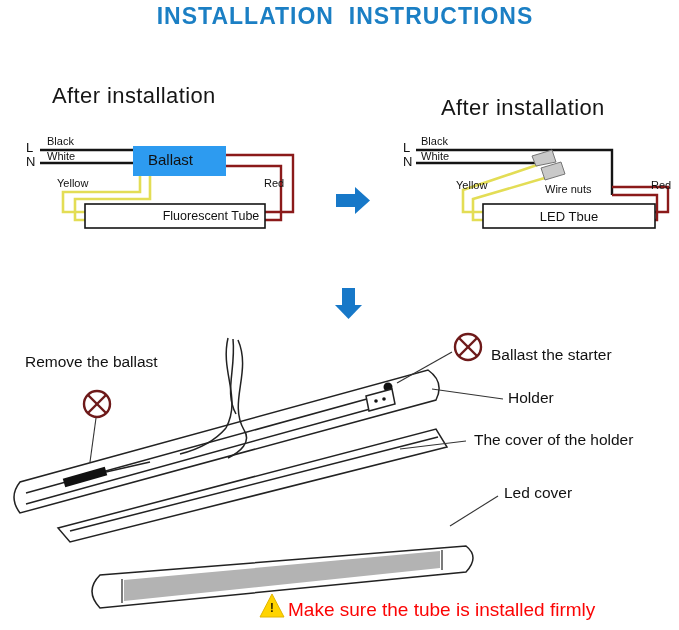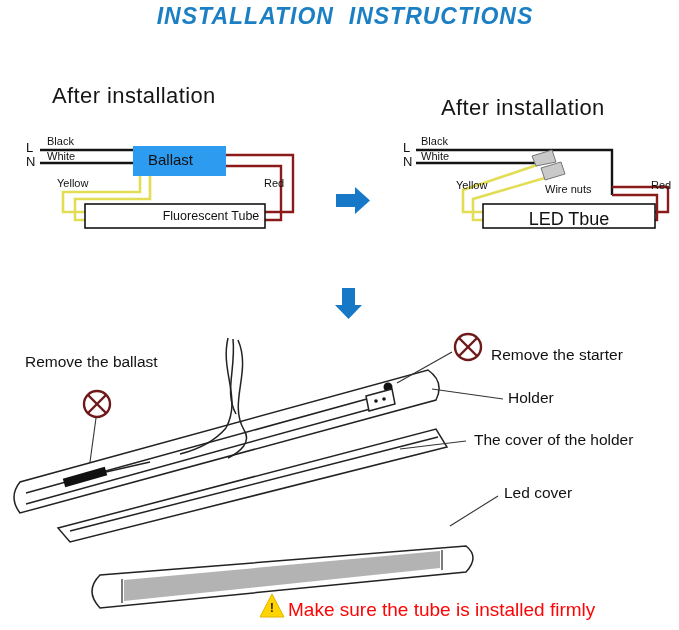--- a/index.html
+++ b/index.html
@@ -4,21 +4,21 @@
 <style>
   html,body{margin:0;padding:0;background:#fff;}
   .canvas{
     position:relative;width:679px;height:630px;background:#fff;
     font-family:"Liberation Sans",sans-serif;color:#111;overflow:hidden;
   }
   svg.art{position:absolute;left:0;top:0;z-index:0;}
   .lbl{position:absolute;line-height:1.12;white-space:nowrap;z-index:2;}
   .title{
     position:absolute;left:11px;right:0;top:3px;text-align:center;z-index:2;
-    font-size:23px;font-weight:700;color:#1b7fc4;letter-spacing:1px;white-space:pre;font-style:italic;
+    font-size:23px;font-weight:700;color:#1b7fc4;letter-spacing:1px;white-space:pre;
   }
   .h2{font-size:22px;color:#161616;letter-spacing:.4px;}
   .s11{font-size:11px;}
   .s13{font-size:13px;}
   .s15{font-size:15.5px;}
   .boxtext{position:absolute;text-align:center;z-index:2;}
   .warn{font-size:19px;color:#fb0505;}
   .bang{font-size:13px;font-weight:700;color:#3a3000;text-align:center;}
   
   .wk{stroke:#141414;stroke-width:2.4;fill:none;}
@@ -137,24 +137,24 @@
   <div class="boxtext" style="left:133px;top:151px;width:75px;font-size:15px;">Ballast</div>
   <div class="boxtext" style="left:85px;top:209px;width:180px;font-size:12.5px;padding-left:36px;">Fluorescent Tube</div>
 
   <div class="lbl s13" style="left:403px;top:141px;">L</div>
   <div class="lbl s13" style="left:403px;top:155px;">N</div>
   <div class="lbl s11" style="left:421px;top:135px;">Black</div>
   <div class="lbl s11" style="left:421px;top:150px;">White</div>
   <div class="lbl s11" style="left:456px;top:179px;">Yellow</div>
   <div class="lbl s11" style="left:651px;top:179px;">Red</div>
   <div class="lbl s11" style="left:545px;top:183px;">Wire nuts</div>
-  <div class="boxtext" style="left:483px;top:209px;width:172px;font-size:18px;">LED Tbue</div>
+  <div class="boxtext" style="left:483px;top:209px;width:172px;font-size:13px;">LED Tbue</div>
 
   <div class="lbl s15" style="left:25px;top:353px;">Remove the ballast</div>
-  <div class="lbl s15" style="left:491px;top:346px;">Remove the starter</div>
+  <div class="lbl s15" style="left:491px;top:346px;">Ballast the starter</div>
   <div class="lbl s15" style="left:508px;top:389px;">Holder</div>
   <div class="lbl s15" style="left:474px;top:431px;">The cover of the holder</div>
   <div class="lbl s15" style="left:504px;top:484px;">Led cover</div>
 
   <div class="lbl bang" style="left:266px;top:601px;width:12px;">!</div>
   <div class="lbl warn" style="left:288px;top:599px;">Make sure the tube is installed firmly</div>
 
 </div>
 
 </body></html>

